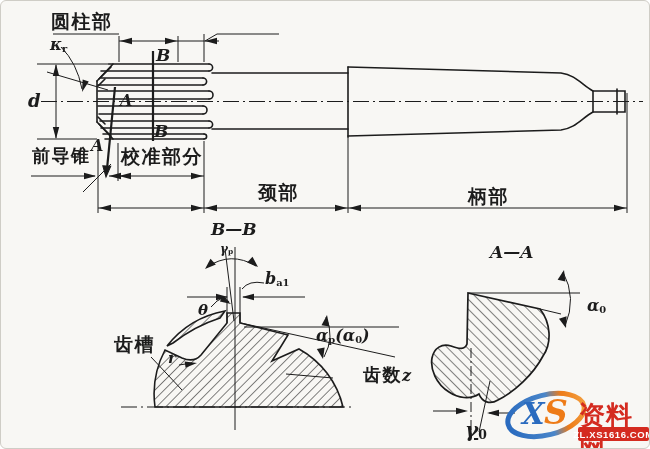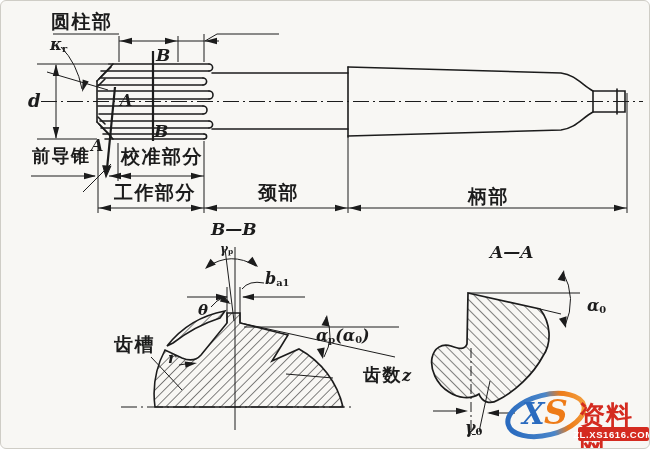--- a/index.html
+++ b/index.html
@@ -166,36 +166,35 @@
 
   <div class="lbl cjk" style="left:50px;top:11px;">圆柱部</div>
   <div class="lbl var" style="left:41px;top:36px;font-size:16px;margin-left:8px;"><span>κ</span><sub>r</sub></div>
   <div class="lbl var" style="left:27px;top:91px;font-size:18px;">d</div>
   <div class="lbl var" style="left:155px;top:46px;font-size:17px;">B</div>
   <div class="lbl var" style="left:153px;top:122px;font-size:17px;">B</div>
   <div class="lbl var" style="left:119px;top:92px;font-size:16px;">A</div>
   <div class="lbl var" style="left:90px;top:137px;font-size:16px;">A</div>
   <div class="lbl cjk" style="left:31px;top:146px;font-size:18px;">前导锥</div>
   <div class="lbl cjk" style="left:120px;top:146px;">校准部分</div>
-  <div class="lbl cjk" style="left:113px;top:182px;">工作部分</div>
   <div class="lbl cjk" style="left:257px;top:182px;">颈部</div>
   <div class="lbl cjk" style="left:467px;top:186px;">柄部</div>
 
   <div class="lbl var" style="left:210px;top:220px;font-size:17px;">B—B</div>
   <div class="lbl var" style="left:219px;top:242px;font-size:12px;"><span>γ</span><sub>p</sub></div>
   <div class="lbl var" style="left:264px;top:270px;font-size:16px;"><span>b</span><sub>a1</sub></div>
   <div class="lbl var" style="left:197px;top:302px;font-size:15px;">θ</div>
   <div class="lbl cjk" style="left:113px;top:334px;">齿槽</div>
   <div class="lbl var" style="left:167px;top:350px;font-size:15px;">r</div>
   <div class="lbl var" style="left:315px;top:327px;font-size:16px;"><span>α</span><sub>p</sub><span>(</span><span>α</span><sub>0</sub><span>)</span></div>
   <div class="lbl" style="left:333px;top:365px;"><span class="cjk" style="font-size:18px;margin-left:29px;">齿数</span><span class="var" style="font-size:16px;">z</span></div>
 
   <div class="lbl var" style="left:489px;top:243px;font-size:17px;">A—A</div>
   <div class="lbl var" style="left:571px;top:297px;font-size:16px;margin-left:15px;"><span>α</span><sub>0</sub></div>
-  <div class="lbl var" style="left:464px;top:419px;font-size:16px;text-decoration:underline;"><span>γ</span><sub>0</sub></div>
+  <div class="lbl var" style="left:464px;top:419px;font-size:20px;text-decoration:underline;"><span>γ</span><sub>0</sub></div>
 
   <div>
     <div class="wm-x" style="left:521px;top:396px;font-size:29px;color:#2a6bbf;">X</div>
     <div class="wm-s" style="left:543px;top:392px;font-size:33px;color:#ee7b17;">S</div>
     <div class="wm-name" style="left:578px;top:397px;color:#d42b20;">资料网</div>
     <div class="wm-bar" style="left:577px;top:426px;width:71px;height:14px;background:#d42b20;">ZL.XS1616.COM</div>
   </div>
 
 </div>
 

